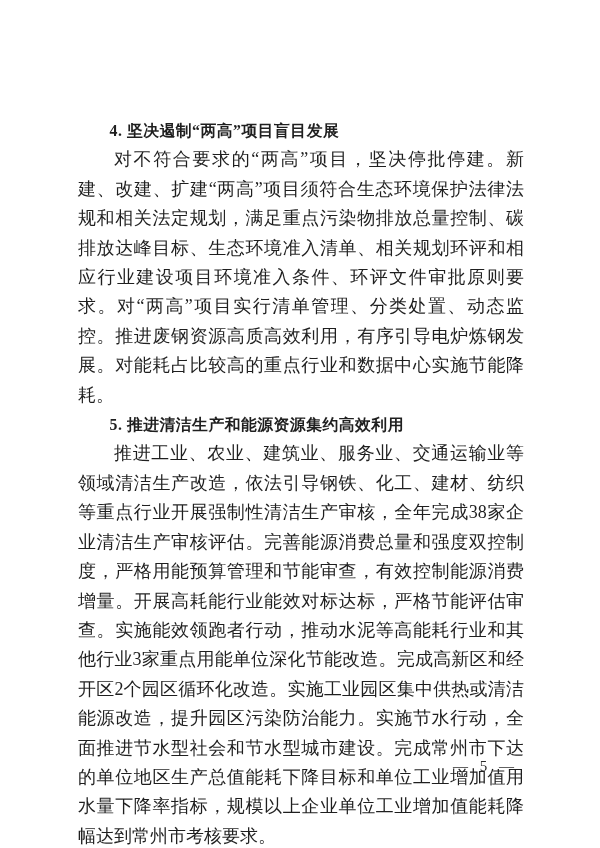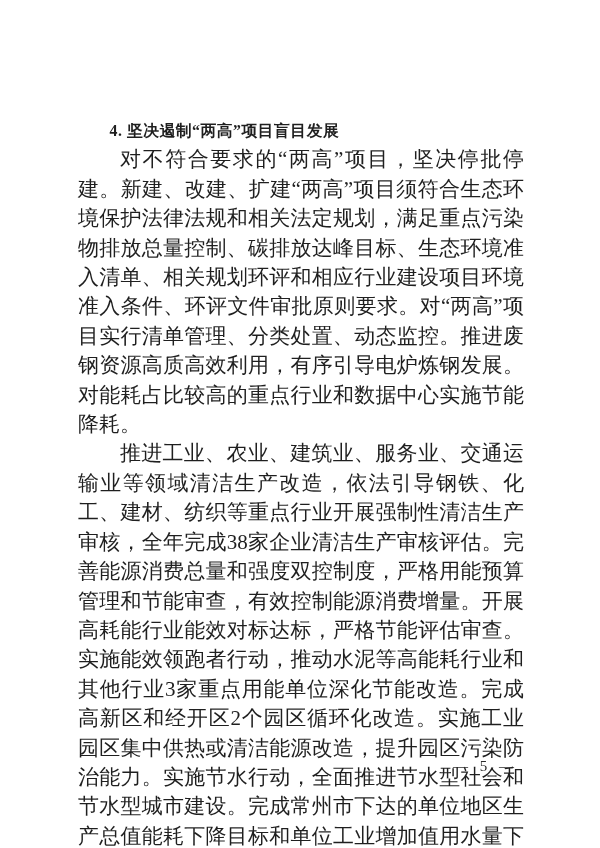--- a/index.html
+++ b/index.html
@@ -26,21 +26,21 @@
     margin: 0;
     font-size: 15.8px;
     line-height: 29.4px;
     font-weight: bold;
     text-indent: 2em;
     letter-spacing: 0.5px;
     white-space: nowrap;
   }
   .body-text {
     margin: 0;
-    font-size: 21px;
+    font-size: 18px;
     line-height: 29.4px;
     text-align: justify;
     text-justify: inter-ideograph;
     text-indent: 2em;
     word-break: break-all;
   }
   .footer {
     position: absolute;
     top: 756px;
     right: 85px;
@@ -55,19 +55,20 @@
 </head>
 <body>
 
 <div class="page">
   <div class="content">
 
     <h2 class="section-heading">4. 坚决遏制“两高”项目盲目发展</h2>
 
     <p class="body-text">对不符合要求的“两高”项目，坚决停批停建。新建、改建、扩建“两高”项目须符合生态环境保护法律法规和相关法定规划，满足重点污染物排放总量控制、碳排放达峰目标、生态环境准入清单、相关规划环评和相应行业建设项目环境准入条件、环评文件审批原则要求。对“两高”项目实行清单管理、分类处置、动态监控。推进废钢资源高质高效利用，有序引导电炉炼钢发展。对能耗占比较高的重点行业和数据中心实施节能降耗。</p>
 
+    <h2 class="section-heading">5. 推进清洁生产和能源资源集约高效利用</h2>
 
     <p class="body-text">推进工业、农业、建筑业、服务业、交通运输业等领域清洁生产改造，依法引导钢铁、化工、建材、纺织等重点行业开展强制性清洁生产审核，全年完成38家企业清洁生产审核评估。完善能源消费总量和强度双控制度，严格用能预算管理和节能审查，有效控制能源消费增量。开展高耗能行业能效对标达标，严格节能评估审查。实施能效领跑者行动，推动水泥等高能耗行业和其他行业3家重点用能单位深化节能改造。完成高新区和经开区2个园区循环化改造。实施工业园区集中供热或清洁能源改造，提升园区污染防治能力。实施节水行动，全面推进节水型社会和节水型城市建设。完成常州市下达的单位地区生产总值能耗下降目标和单位工业增加值用水量下降率指标，规模以上企业单位工业增加值能耗降幅达到常州市考核要求。</p>
 
   </div>
 
   <div class="footer">— 5 —</div>
 </div>
 
 </body></html>

